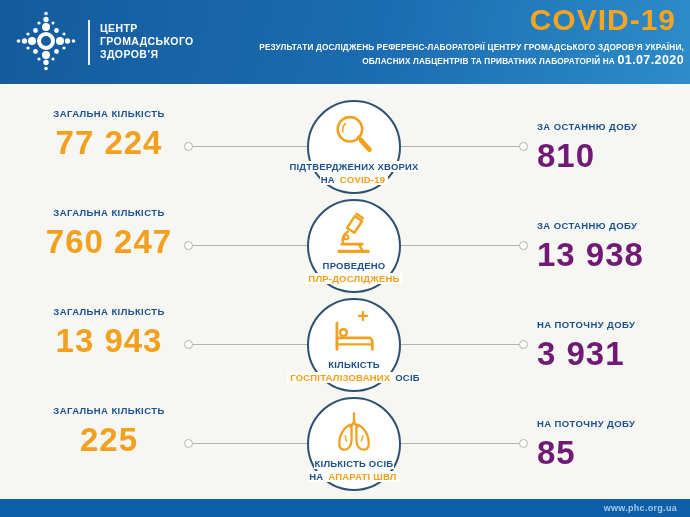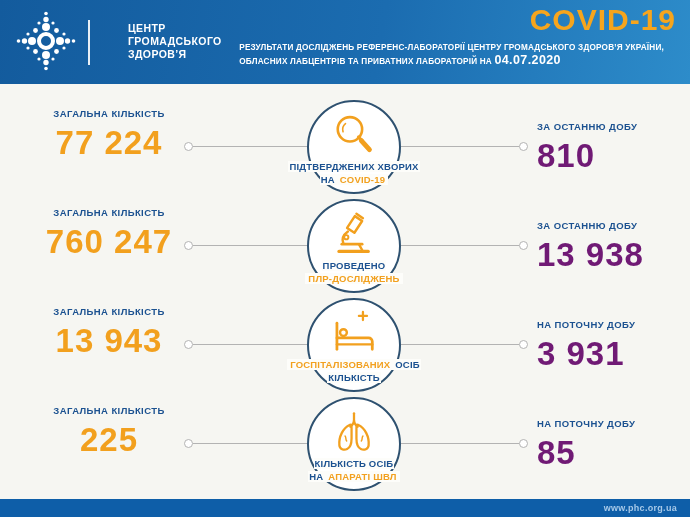--- a/index.html
+++ b/index.html
@@ -5,24 +5,24 @@
   html,body{margin:0;padding:0;}
   body{font-family:"Liberation Sans", sans-serif; background:#e9e9e9;}
   .stage{position:relative;width:690px;height:517px;background:#f6f6f2;overflow:hidden;margin:0 auto;}
 
   
   .header{position:absolute;left:0;top:0;width:690px;height:84px;
           background:linear-gradient(100deg,#135b9d 0%,#1b6cb0 55%,#2d8cca 100%);}
   .logo{position:absolute;left:14px;top:9px;width:64px;height:64px;}
   .divider{position:absolute;left:88px;top:20px;width:2px;height:45px;background:rgba(255,255,255,.9);}
   .orgname{position:absolute;left:100px;top:22px;color:#fff;font-weight:bold;font-size:10.5px;
-           line-height:13px;letter-spacing:.4px;white-space:pre-line;margin-left:28px;}
+           line-height:13px;letter-spacing:.4px;white-space:pre-line;}
   .covid-title{position:absolute;right:14px;top:3px;color:#F6A51D;font-weight:800;font-size:30px;
                letter-spacing:1px;}
-  .subtitle{position:absolute;right:26px;top:41px;text-align:left;color:#ffffff;font-size:8.2px;
+  .subtitle{position:absolute;right:6px;top:41px;text-align:right;color:#ffffff;font-size:8.2px;
             line-height:13px;letter-spacing:.2px;font-weight:bold;}
   .subtitle .date{font-size:12.5px;font-weight:800;letter-spacing:.4px;}
 
   
   .row{position:absolute;left:9px;width:632px;height:99px;}
   .row1{top:96px}.row2{top:195px}.row3{top:294px}.row4{top:393px}
 
   .leftcol{position:absolute;left:10px;top:12px;width:180px;text-align:center;}
   .rightcol{position:absolute;left:528px;top:12px;width:155px;text-align:left;margin-top:13px;}
   .side-label{font-size:9.5px;font-weight:bold;color:#1B5190;letter-spacing:.4px;line-height:12px;}
@@ -91,21 +91,21 @@
           <circle cx="39" cy="50" r="1.6"></circle>
       </g>
     </svg>
     <div class="divider"></div>
     <div class="orgname">ЦЕНТР
 ГРОМАДСЬКОГО
 ЗДОРОВ’Я</div>
     <div class="covid-title">COVID-19</div>
     <div class="subtitle">
       <span>РЕЗУЛЬТАТИ ДОСЛІДЖЕНЬ РЕФЕРЕНС-ЛАБОРАТОРІЇ ЦЕНТРУ ГРОМАДСЬКОГО ЗДОРОВ’Я УКРАЇНИ,</span><br>
-      <span>ОБЛАСНИХ ЛАБЦЕНТРІВ ТА ПРИВАТНИХ ЛАБОРАТОРІЙ НА </span><span class="date">04.07.2020</span>
+      <span>ОБЛАСНИХ ЛАБЦЕНТРІВ ТА ПРИВАТНИХ ЛАБОРАТОРІЙ НА </span><span class="date">01.07.2020</span>
     </div>
   </div>
 
   <div class="row row1">
     <div class="leftcol">
       <div class="side-label">ЗАГАЛЬНА КІЛЬКІСТЬ</div>
       <div class="num orange">77 224</div>
     </div>
     <div class="conn conn-left">
         <span class="dot dot-l"></span>
@@ -183,22 +183,22 @@
         <g class="icon-stroke" stroke-width="3">
           <path d="M43 6 v10 M38 11 h10" stroke-width="2.8"></path>
           <path d="M11 20 v32" stroke-width="3.4"></path>
           <circle cx="19" cy="31.5" r="4.2"></circle>
           <path d="M11 38 h39 a4.5 4.5 0 0 1 4.5 4.5 V52" stroke-width="3.4"></path>
           <path d="M11 46 h43.5" stroke-width="3"></path>
         </g>
       </svg>
     </div>
     <div class="caption">
+      <div class="cap-line"><span class="cap-blue">КІЛЬКІСТЬ</span></div>
       <div class="cap-line"><span class="cap-blue"></span><span class="cap-orange">ГОСПІТАЛІЗОВАНИХ</span><span class="cap-blue"> ОСІБ</span></div>
-      <div class="cap-line"><span class="cap-blue">КІЛЬКІСТЬ</span></div>
     </div>
     <div class="rightcol">
       <div class="side-label">НА ПОТОЧНУ ДОБУ</div>
       <div class="num blue">3 931</div>
     </div>
   </div>
 
   <div class="row row4">
     <div class="leftcol">
       <div class="side-label">ЗАГАЛЬНА КІЛЬКІСТЬ</div>

